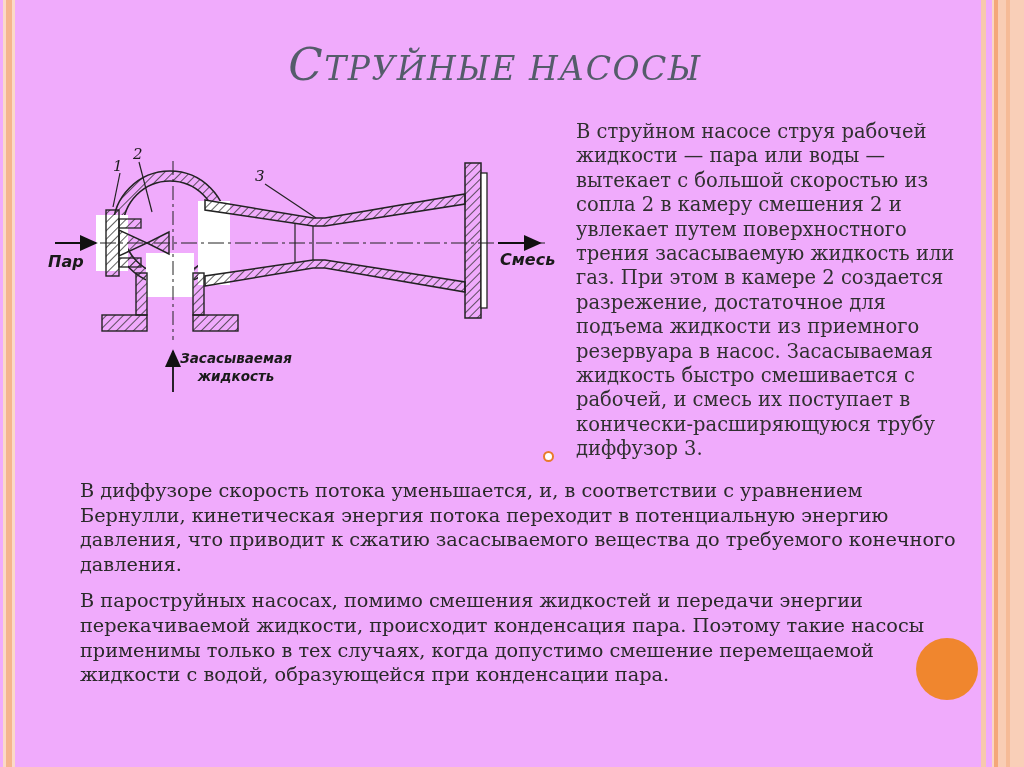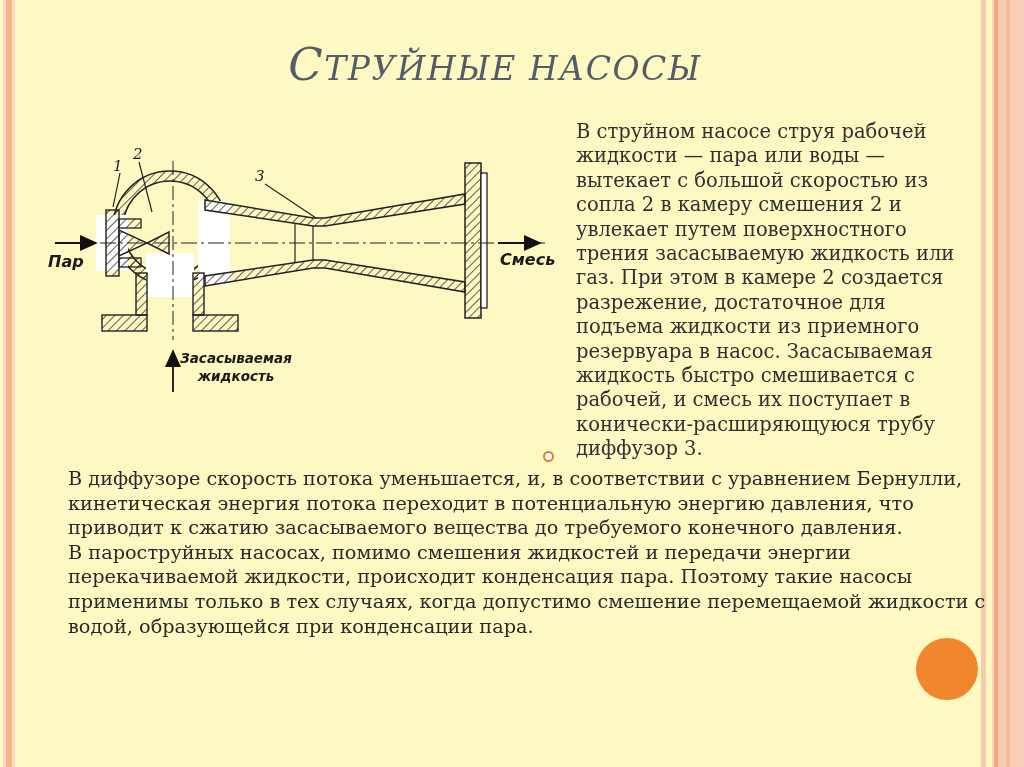--- a/index.html
+++ b/index.html
@@ -1,17 +1,17 @@
 <!DOCTYPE html>
 <html><head>
 <meta charset="utf-8">
 <style>
   html,body{margin:0;padding:0;background:#888;}
   .slide{
-    position:relative;width:1024px;height:767px;background:#fef9c3;
+    position:relative;width:1024px;height:767px;background:#f0abfc;
     overflow:hidden;font-family:"DejaVu Serif","Liberation Serif",serif;
   }
   
   .edge-left{
     position:absolute;left:3px;top:0;width:12px;height:100%;
     background:linear-gradient(to right,#fbd9c7 0 3px,#f5b58e 3px 9px,#fbd9c7 9px 12px);
   }
   .edge-right-thin{
     position:absolute;left:981px;top:0;width:5px;height:100%;background:#f7c9ad;
   }
@@ -40,21 +40,21 @@
     margin-top:7px;margin-right:22px;background:#fff;
   }
   .bullet-text{
     font-size:19.5px;line-height:24.4px;color:#303030;width:392px;
   }
   
   .body-block{
     position:absolute;left:68px;top:467px;width:918px;
     font-size:19.3px;line-height:24.6px;color:#2a2a2a;
   }
-  .body-block p{margin:0;}
+  .body-block p{margin:12px;}
   
   .orange-circle{
     position:absolute;left:916px;top:638px;width:62px;height:62px;border-radius:50%;
     background:#f0862e;
   }
 </style>
 </head>
 <body>
 
 <div class="slide">

